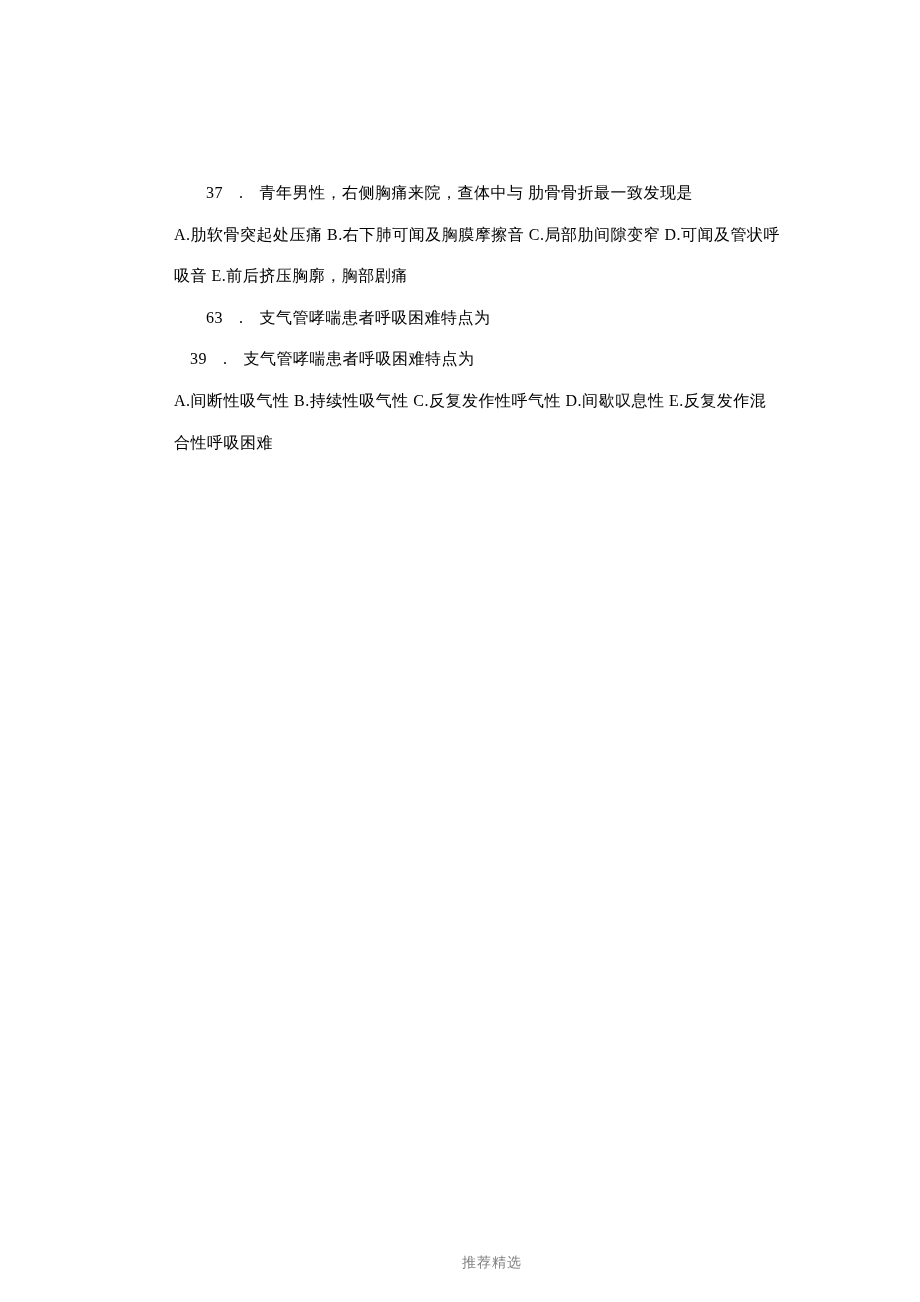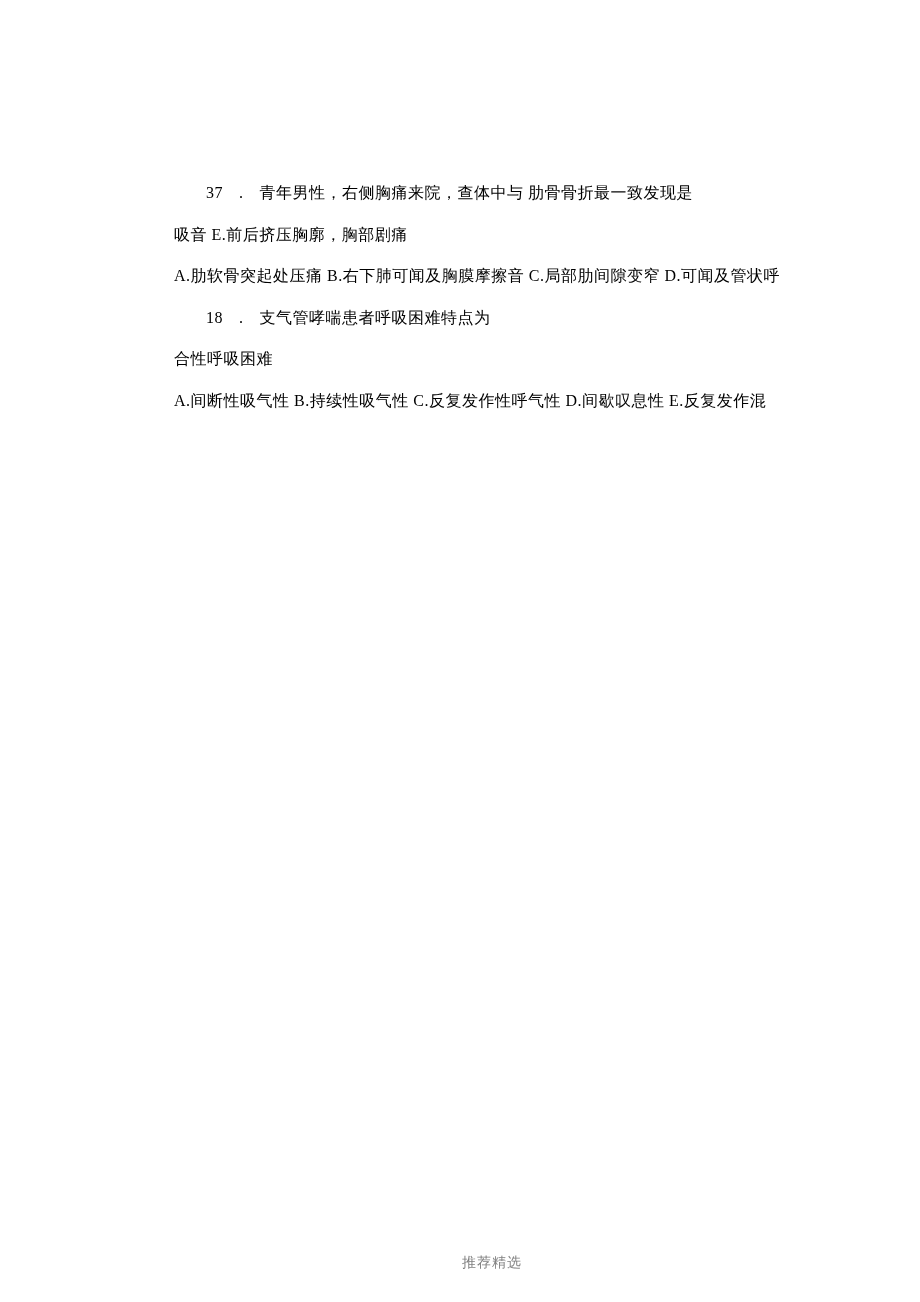--- a/index.html
+++ b/index.html
@@ -36,22 +36,23 @@
       font-size: 14px;
       color: #808080;
       letter-spacing: 1px;
     }
   </style>
 </head>
 <body>
 
 <div class="content">
   <div class="line indent"><span>37</span>.<span>青年男性，右侧胸痛来院，查体中与  肋骨骨折最一致发现是</span></div>
+  <div class="line">A.肋软骨突起处压痛  B.右下肺可闻及胸膜摩擦音  C.局部肋间隙变窄  D.可闻及管状呼</div>
   <div class="line">吸音  E.前后挤压胸廓，胸部剧痛</div>
-  <div class="line">A.肋软骨突起处压痛  B.右下肺可闻及胸膜摩擦音  C.局部肋间隙变窄  D.可闻及管状呼</div>
 
-  <div class="line indent"><span>18</span>.<span>支气管哮喘患者呼吸困难特点为</span></div>
+  <div class="line indent"><span>63</span>.<span>支气管哮喘患者呼吸困难特点为</span></div>
 
+  <div class="line"><span>39</span>.<span>支气管哮喘患者呼吸困难特点为</span></div>
+  <div class="line">A.间断性吸气性  B.持续性吸气性  C.反复发作性呼气性  D.间歇叹息性  E.反复发作混</div>
   <div class="line">合性呼吸困难</div>
-  <div class="line">A.间断性吸气性  B.持续性吸气性  C.反复发作性呼气性  D.间歇叹息性  E.反复发作混</div>
 </div>
 
 <div class="footer">推荐精选</div>
 
 </body></html>

